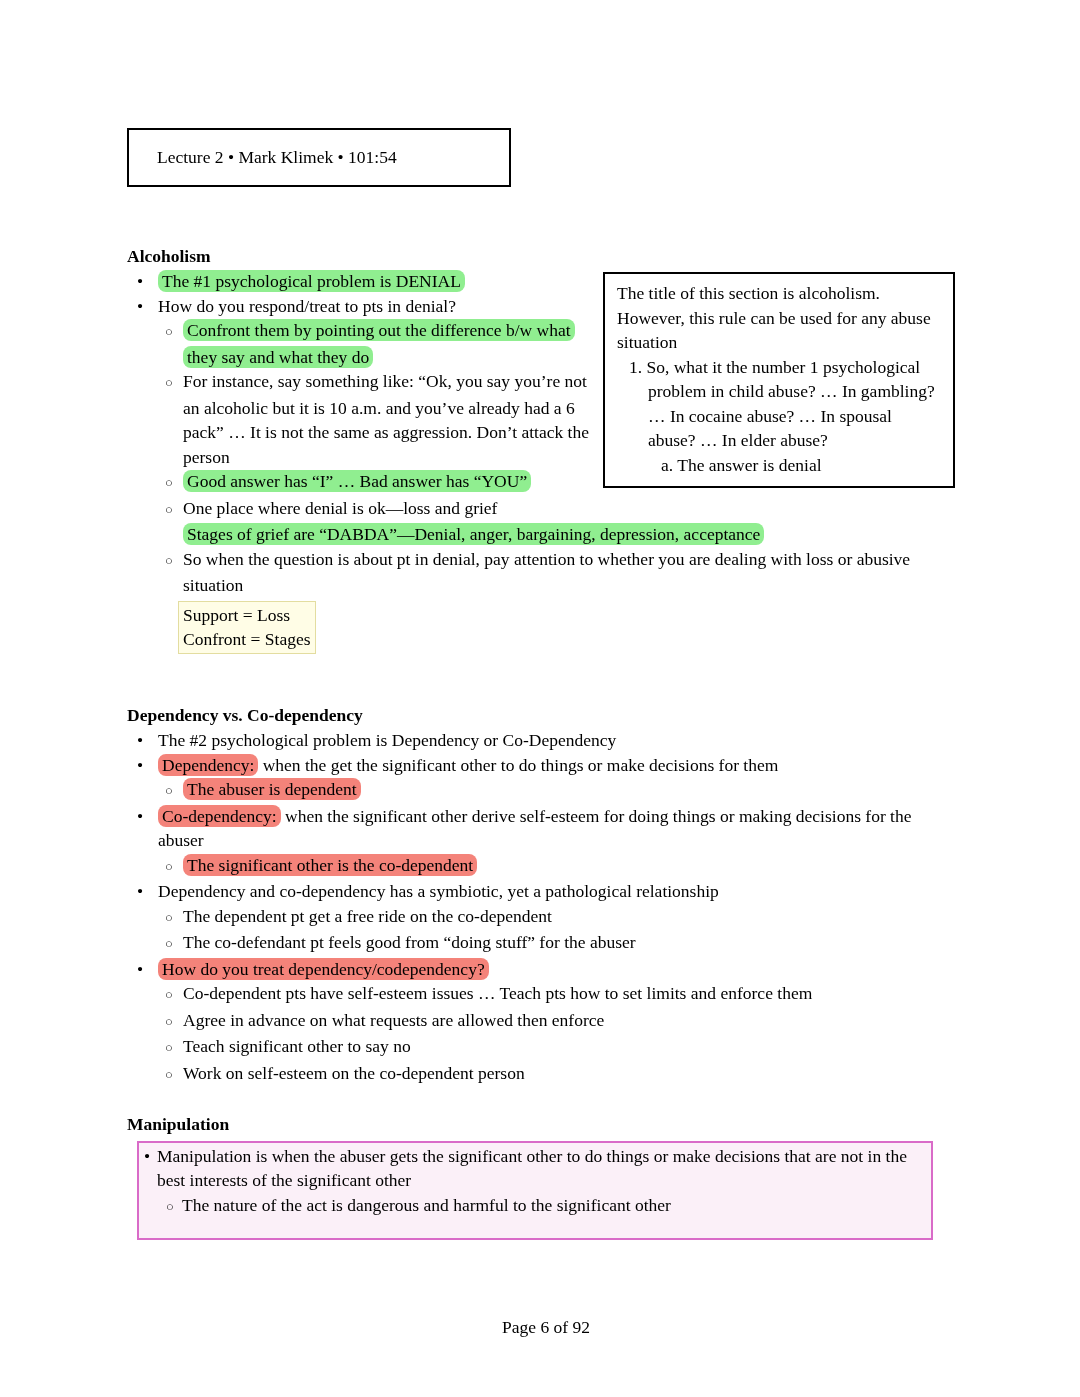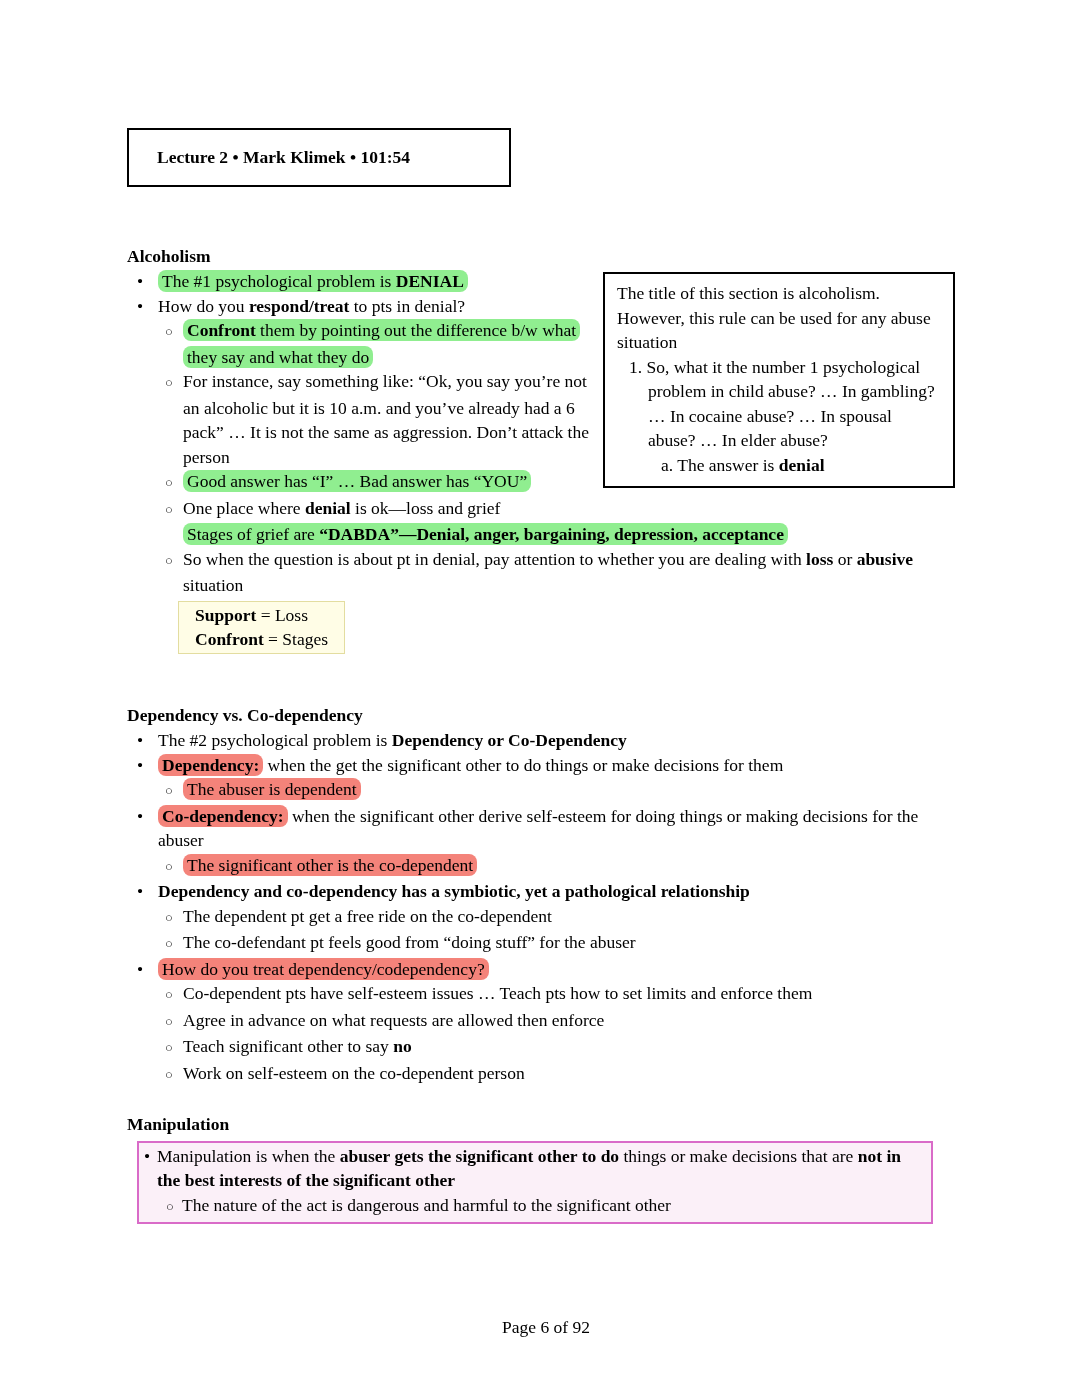--- a/index.html
+++ b/index.html
@@ -4,22 +4,22 @@
 <style>
   *{margin:0;padding:0;box-sizing:border-box}
   html,body{background:#ffffff}
   body{
     width:1080px;height:1397px;
     font-family:"Liberation Serif","DejaVu Serif",serif;
     font-size:17.5px;line-height:24.5px;color:#000;
     position:relative;overflow:hidden;
   }
   .page{width:1080px;height:1397px;padding:128px 125px 0 127px;position:relative;overflow:hidden}
-  .bold{font-weight:bold}
-  .header-box{border:2px solid #000;width:384px;padding:15px 10px 15px 28px;margin-bottom:57px;font-weight:bold}
+  .bold{font-weight:normal}
+  .header-box{border:2px solid #000;width:384px;padding:15px 10px 15px 28px;margin-bottom:57px;font-weight:normal}
   .heading{font-weight:bold}
   .sec-alc .heading{margin-bottom:1px}
   .sec-dep{margin-top:49px;clear:both}
   .sec-dep .heading{margin-bottom:1px}
   .sec-man{margin-top:25px;clear:both}
   .sec-man .heading{margin-bottom:4px}
 
   .side-box{float:right;width:352px;border:2px solid #000;padding:7px 12px 9px 12px;margin:3px 0 10px 14px}
   .note-line.num{padding-left:31px;text-indent:-19px}
   .note-line.suba{padding-left:44px}
@@ -27,23 +27,23 @@
   .li.b1{padding-left:31px;text-indent:-21px}
   .li.b2{padding-left:56px;text-indent:-18px}
   .marker{display:inline-block;text-indent:0}
   .li.b1 > .marker{width:21px}
   .li.b2 > .marker{width:18px;font-size:13px}
 
   .hl{border-radius:8px;padding:1px 4px;-webkit-box-decoration-break:clone;box-decoration-break:clone}
   .hl-g{background:var(--highlight-green,#90EE90)}
   .hl-r{background:var(--highlight-red,#F4837A)}
 
-  .keybox{width:fit-content;margin-left:51px;margin-top:3px;border:1px solid var(--keybox-border,#E3DDA0);background:var(--keybox-bg,#FFFDE6);padding:1px 16px}
+  .keybox{width:fit-content;margin-left:51px;margin-top:3px;border:1px solid var(--keybox-border,#E3DDA0);background:var(--keybox-bg,#FFFDE6);padding:1px 4px}
 
-  .pink-box{border:2px solid var(--pinkbox-border,#D96BC8);background:var(--pinkbox-bg,#FBF0F8);margin-left:10px;width:796px;padding:1px 6px 3px 2px}
+  .pink-box{border:2px solid var(--pinkbox-border,#D96BC8);background:var(--pinkbox-bg,#FBF0F8);margin-left:10px;width:796px;padding:1px 6px 19px 2px}
   .pink-box .li.b1{padding-left:16px;text-indent:-13px}
   .pink-box .li.b1 > .marker{width:13px}
   .pink-box .li.b2{padding-left:41px;text-indent:-16px}
   .pink-box .li.b2 > .marker{width:16px;font-size:13px}
 
   .footer{position:absolute;left:12px;right:0;bottom:58px;text-align:center}
 </style>
 </head>
 <body>
 

